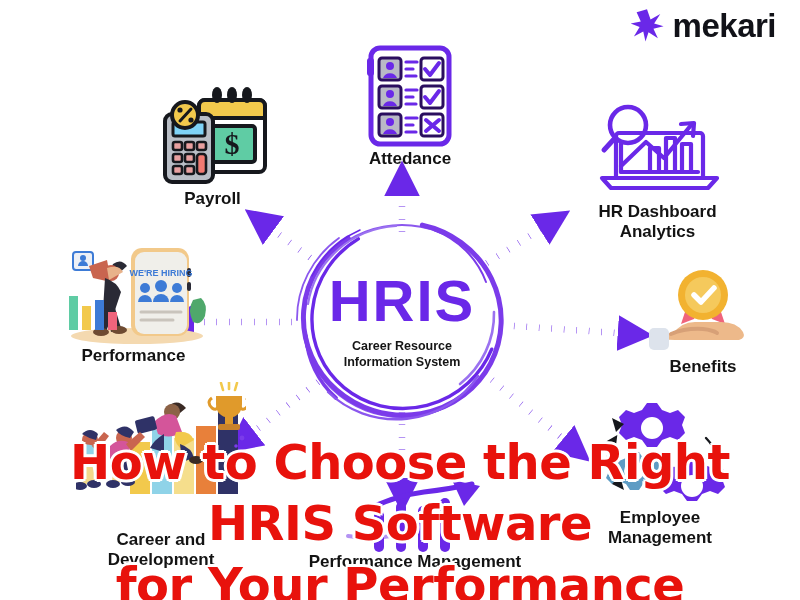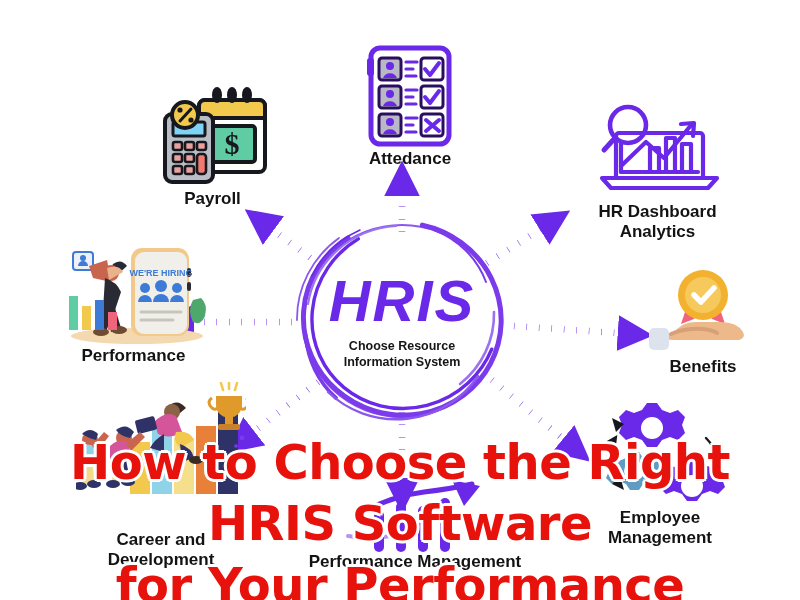--- a/index.html
+++ b/index.html
@@ -15,21 +15,21 @@
   
   .logo{position:absolute;right:24px;top:8px;display:flex;align-items:center;gap:9px;}
   .logo-star{width:34px;height:34px;display:block;}
   .logo-word{font-size:33px;font-weight:700;color:#111218;letter-spacing:-0.5px;line-height:1;}
 
   
   .hub{position:absolute;left:288px;top:216px;width:228px;height:210px;}
   .hub svg{position:absolute;left:0;top:0;}
   .hub-text{position:absolute;left:0;top:0;width:228px;height:210px;
             display:flex;flex-direction:column;align-items:center;justify-content:center;}
-  .hub-title{font-size:58px;font-weight:700;color:#6A28E8;letter-spacing:2px;line-height:1;font-style:italic;}
+  .hub-title{font-size:58px;font-weight:700;color:#6A28E8;letter-spacing:2px;line-height:1;}
   .hub-sub{margin-top:9px;font-size:12.5px;font-weight:700;color:#151515;line-height:1.25;text-align:center;}
 
   
   .node{position:absolute;display:flex;flex-direction:column;align-items:center;}
   .node-label{font-size:17px;font-weight:700;color:#131313;text-align:center;line-height:1.18;white-space:pre-line;}
   .node-icon{display:block;}
 
   
   #node-attendance{left:330px;top:44px;width:160px;}
   #node-payroll{left:140px;top:84px;width:145px;}
@@ -54,20 +54,26 @@
               -3px 0 0 #ffffff, 3px 0 0 #ffffff,
                0 -3px 0 #ffffff, 0 3px 0 #ffffff;
   }
   .headline .l2{display:block;}
 </style>
 </head>
 <body>
 
 <div id="stage">
 
+  <div class="logo">
+    <svg class="logo-star" viewBox="0 0 40 40">
+      <path d="M20 1.5 L24.2 13.6 L35.6 7.2 L28.4 18.2 L39.5 21.5 L27.6 24.3 L32.8 35.5 L21.8 28.6 L18.2 39.5 L15.6 27.7 L4.6 33.4 L11.3 22.3 L0.8 18.3 L12.7 15.9 L7.8 5.1 Z" fill="#6A28E8"></path>
+    </svg>
+    <span class="logo-word">mekari</span>
+  </div>
 
   <svg id="connectors" viewBox="0 0 800 600">
     <defs>
       <marker id="ah" viewBox="0 0 10 10" refX="4" refY="5" markerWidth="5.5" markerHeight="5.5" orient="auto-start-reverse">
         <path d="M0 0 L10 5 L0 10 Z" fill="#6A28E8"></path>
       </marker>
     </defs>
     <g stroke="#6A28E8" stroke-width="6.5" stroke-linecap="butt" stroke-dasharray="0.5 12" fill="none" marker-end="url(#ah)">
 
       <line x1="402" y1="232" x2="402" y2="182"></line>
@@ -99,21 +105,21 @@
         <path d="M9 104 a105 101 0 0 1 42 -82" stroke="#8B57EE" stroke-width="1.8"></path>
         <path d="M206 96 a92 90 0 0 1 -34 72" stroke="#9B72F0" stroke-width="2.6"></path>
         <path d="M198 66 a90 88 0 0 0 -52 -52" stroke="#7B3BEA" stroke-width="2"></path>
         <path d="M40 176 a97 94 0 0 0 150 -16" stroke="#8B57EE" stroke-width="2.4"></path>
         <path d="M24 60 a100 97 0 0 1 48 -46" stroke="#6A28E8" stroke-width="1.6"></path>
       </g>
     </svg>
     <div class="hub-text">
       <div class="hub-title">HRIS</div>
       <div class="hub-sub">
-        <div>Choose Resource</div>
+        <div>Career Resource</div>
         <div>Information System</div>
       </div>
     </div>
   </div>
 
   <div class="node" id="node-attendance">
     <svg class="node-icon" width="94" height="105" viewBox="0 0 94 105">
       <rect x="8" y="4" width="78" height="96" rx="9" fill="#fff" stroke="#6A28E8" stroke-width="5"></rect>
       <rect x="4" y="14" width="7" height="18" rx="3" fill="#6A28E8"></rect>
       <g>

